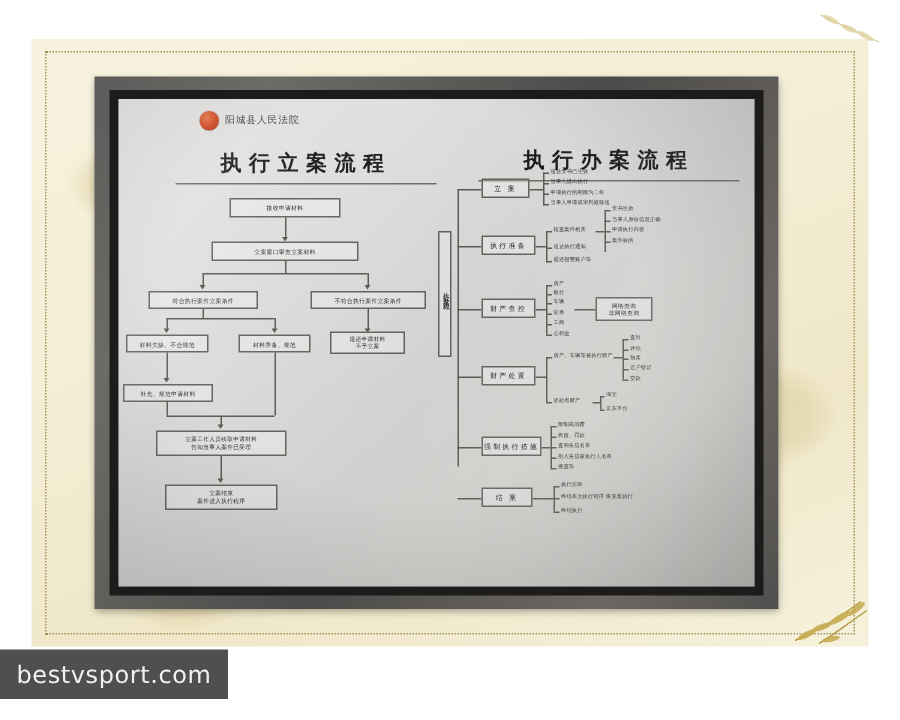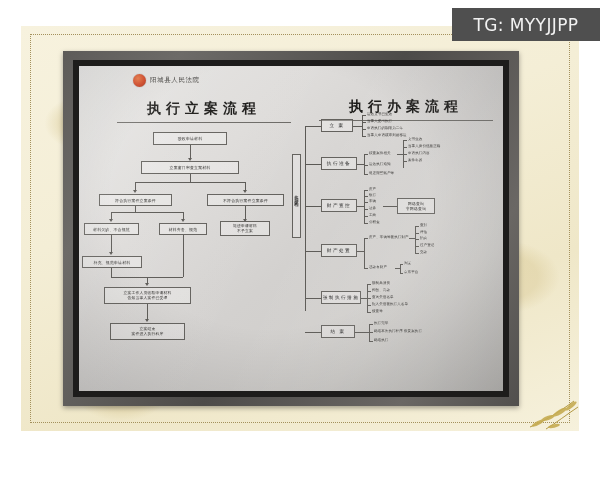--- a/index.html
+++ b/index.html
@@ -303,15 +303,15 @@
           </div>
 
           <div class="glare"></div>
           <div class="vign"></div>
         </div>
       </div>
     </div>
 
   </div>
 
-  <div class="wm wm-tg">TG: MYYJJPP</div>
+  <div class="wm wm-site">bestvsport.com</div>
 
 </div>
 
 </body></html>

